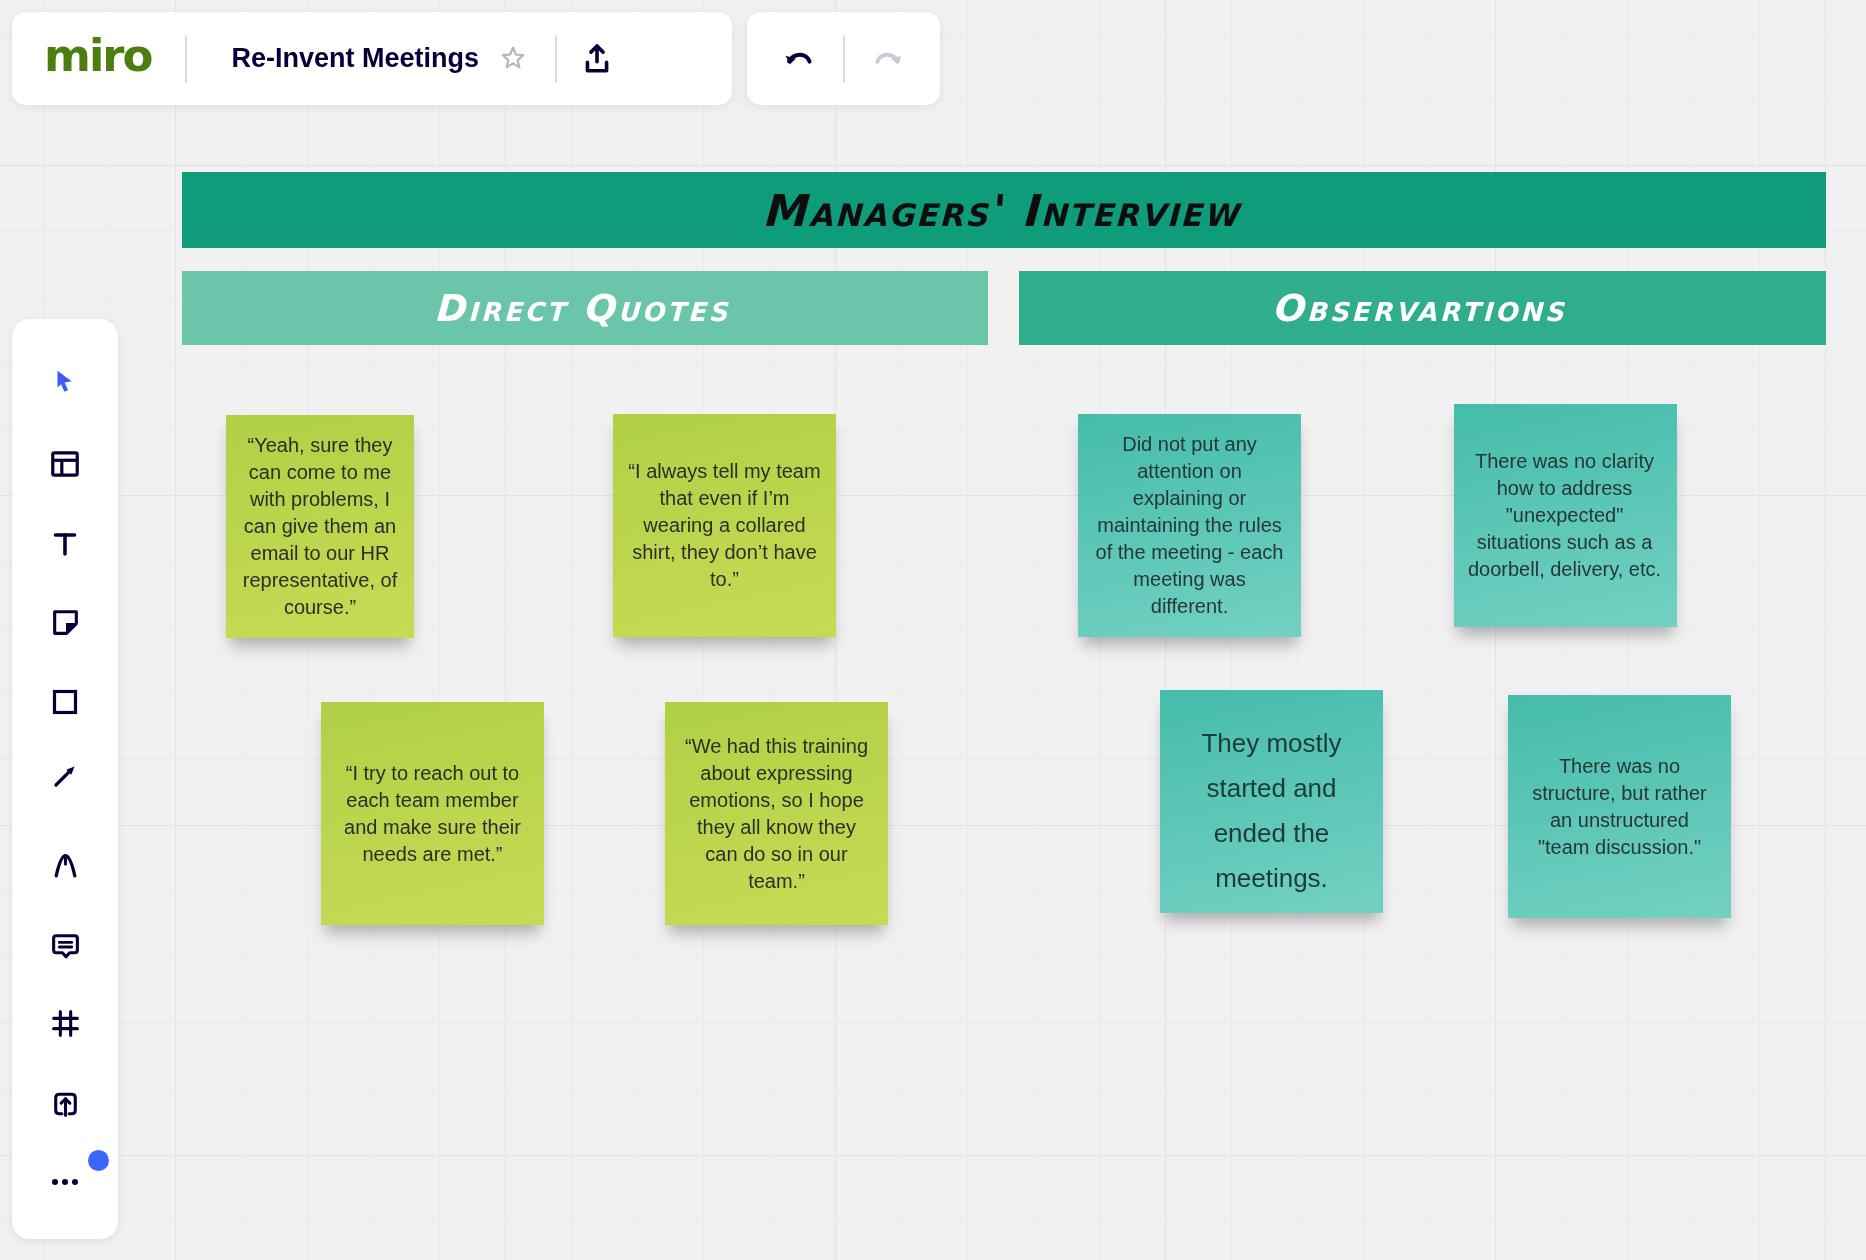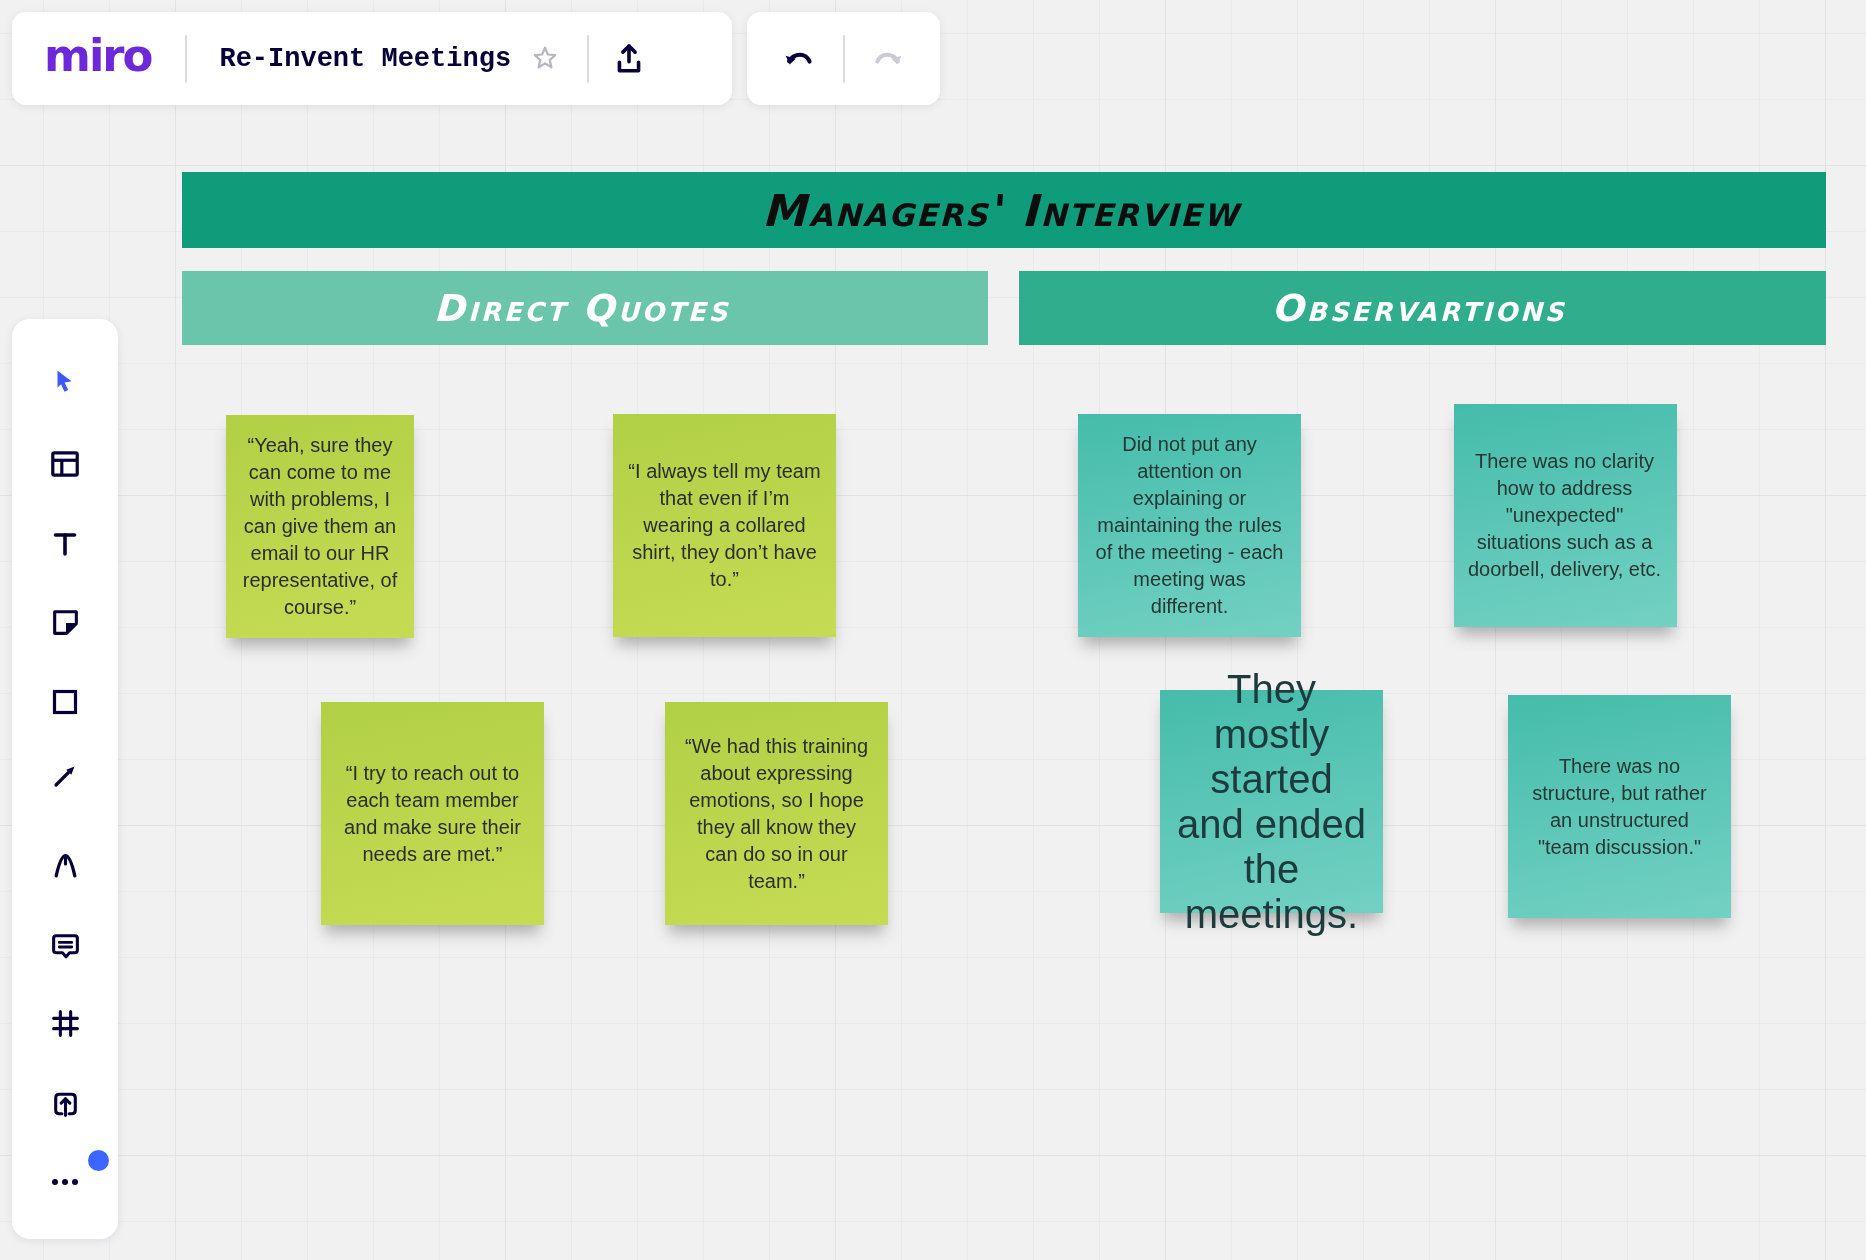--- a/index.html
+++ b/index.html
@@ -15,21 +15,21 @@
     background-size:330px 330px,330px 330px,66px 66px,66px 66px;
     background-position:175px 165px,175px 165px,43px 33px,43px 33px;
   }
   .card{
     position:absolute;background:#fff;border-radius:14px;
     box-shadow:0 2px 10px rgba(9,9,50,.08);
     display:flex;align-items:center;
   }
   
   #toolbar-main{left:12px;top:12px;width:720px;height:93px;padding:0 0 0 32px;box-sizing:border-box;}
-  .logo{font-family:"DejaVu Sans",sans-serif;font-weight:800;font-size:45px;color:#6d28d9;letter-spacing:-2px;line-height:1;padding-bottom:6px;}
+  .logo{font-family:"DejaVu Sans",sans-serif;font-weight:800;font-size:45px;color:#4d7c0f;letter-spacing:-2px;line-height:1;padding-bottom:6px;}
   .vdiv{width:2px;height:48px;background:#dcdce3;border-radius:1px;}
   .board-title{font-size:27px;font-weight:700;color:#050038;white-space:nowrap;}
   .icon-btn{display:flex;align-items:center;justify-content:center;width:52px;height:56px;border-radius:8px;background:transparent;border:none;cursor:pointer;}
   
   #toolbar-history{left:747px;top:12px;width:193px;height:93px;justify-content:space-evenly;padding:0 6px;box-sizing:border-box;}
   
   #sidebar{left:12px;top:319px;width:106px;height:920px;border-radius:18px;}
   .tool{position:absolute;left:17px;width:72px;height:56px;display:flex;align-items:center;justify-content:center;border-radius:8px;background:transparent;border:none;cursor:pointer;}
   #notif-dot{position:absolute;left:76px;top:831px;width:21px;height:21px;border-radius:50%;}
   
@@ -45,38 +45,38 @@
   #banner-quotes .banner-label,#banner-obs .banner-label{font-size:37px;color:#ffffff;letter-spacing:3px;}
   
   .note{
     position:absolute;width:223px;height:223px;box-sizing:border-box;
     display:flex;align-items:center;justify-content:center;text-align:center;
     padding:12px 14px;font-size:20px;line-height:27px;color:#2b2e2b;
     box-shadow:0 12px 14px -4px rgba(70,70,70,.38);
   }
   .note.green{background:linear-gradient(168deg,#b1d046 0%,#c6db54 100%);}
   .note.teal{background:linear-gradient(168deg,#45bcab 0%,#73d1c3 100%);color:#273734;}
-  .note.large{font-size:40px;line-height:45px;color:#1d3a3c;}
+  .note.large{font-size:26px;line-height:45px;color:#1d3a3c;align-items:flex-end;}
   #note-1{left:226px;top:415px;width:188px;}
   #note-2{left:613px;top:414px;justify-content:flex-end;}
   #note-3{left:321px;top:702px;}
   #note-4{left:665px;top:702px;justify-content:flex-end;}
   #note-5{left:1078px;top:414px;}
   #note-6{left:1454px;top:404px;padding-left:12px;}
   #note-7{left:1160px;top:690px;}
   #note-8{left:1508px;top:695px;}
   svg{display:block;}
 </style>
 </head>
 <body>
 
 <div class="card" id="toolbar-main">
   <div class="logo">miro</div>
   <div class="vdiv" style="margin:0 0 0 34px;"></div>
-  <div class="board-title" style="margin-left:32px;font-family:Liberation Mono, monospace;">Re-Invent Meetings</div>
+  <div class="board-title" style="margin-left:44px;">Re-Invent Meetings</div>
   <button class="icon-btn" style="margin-left:8px;">
     <span>
       <svg width="30" height="30" viewBox="0 0 32 32">
           <path d="M16 4 L19.1 11.2 L26.9 11.9 L21 17.1 L22.8 24.8 L16 20.7 L9.2 24.8 L11 17.1 L5.1 11.9 L12.9 11.2 Z" fill="none" stroke="#b7b6c4" stroke-width="2.4" stroke-linejoin="round"></path>
         </svg>
     </span>
   </button>
   <div class="vdiv" style="margin:0 14px 0 16px;"></div>
   <button class="icon-btn">
     <span>

